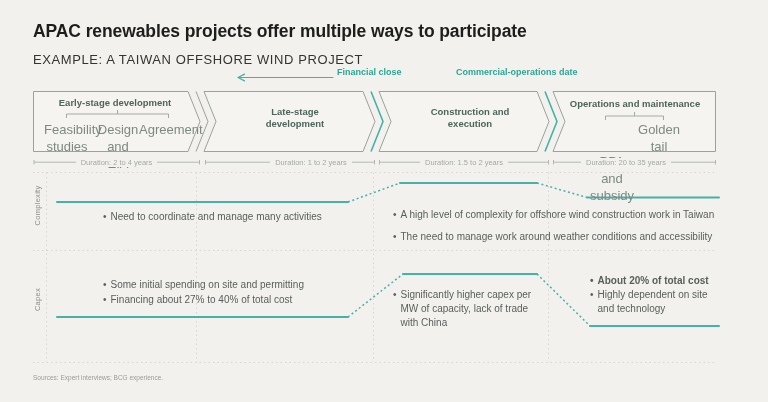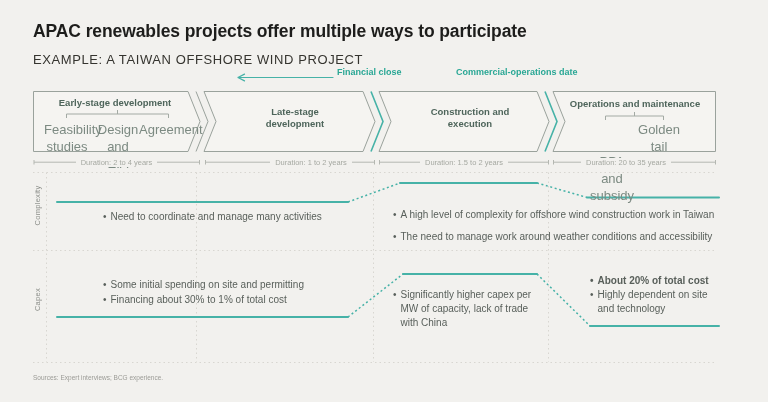--- a/index.html
+++ b/index.html
@@ -125,21 +125,21 @@
       <span>A high level of complexity for offshore wind construction work in Taiwan</span>
     </div>
   <div class="abs bullet" style="left:393px;top:223px;width:330px;margin-top:7px;">
       <span>The need to manage work around weather conditions and accessibility</span>
     </div>
 
   <div class="abs bullet" style="left:103px;top:278px;width:290px;">
       <span>Some initial spending on site and permitting</span>
     </div>
   <div class="abs bullet" style="left:103px;top:293px;width:290px;">
-      <span>Financing about 30% to 1% of total cost</span>
+      <span>Financing about 27% to 40% of total cost</span>
     </div>
   <div class="abs bullet" style="left:393px;top:288px;width:140px;">
       <span>Significantly higher capex per MW of capacity, lack of trade with China</span>
     </div>
   <div class="abs bullet" style="left:590px;top:274px;width:130px;font-weight:bold;">
       <span>About 20% of total cost</span>
     </div>
   <div class="abs bullet" style="left:590px;top:288px;width:120px;">
       <span>Highly dependent on site and technology</span>
     </div>

